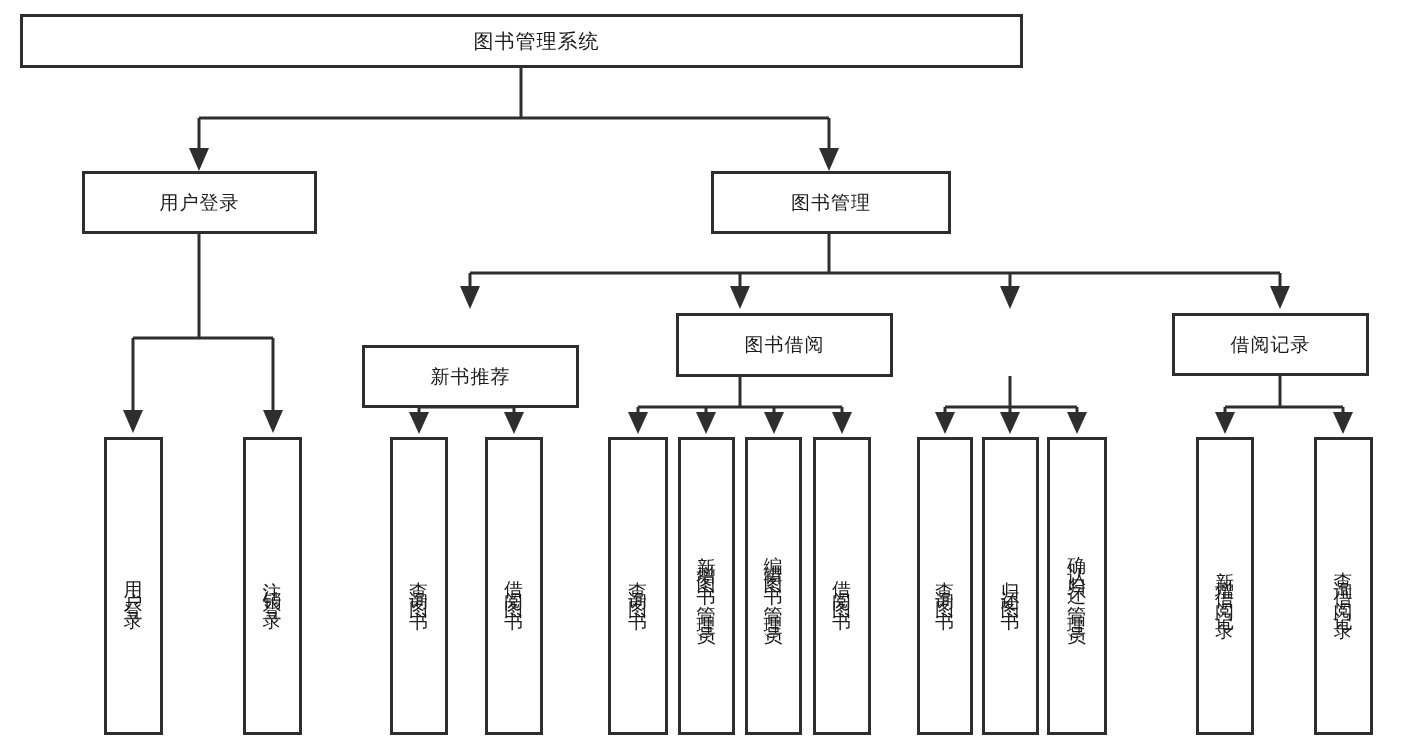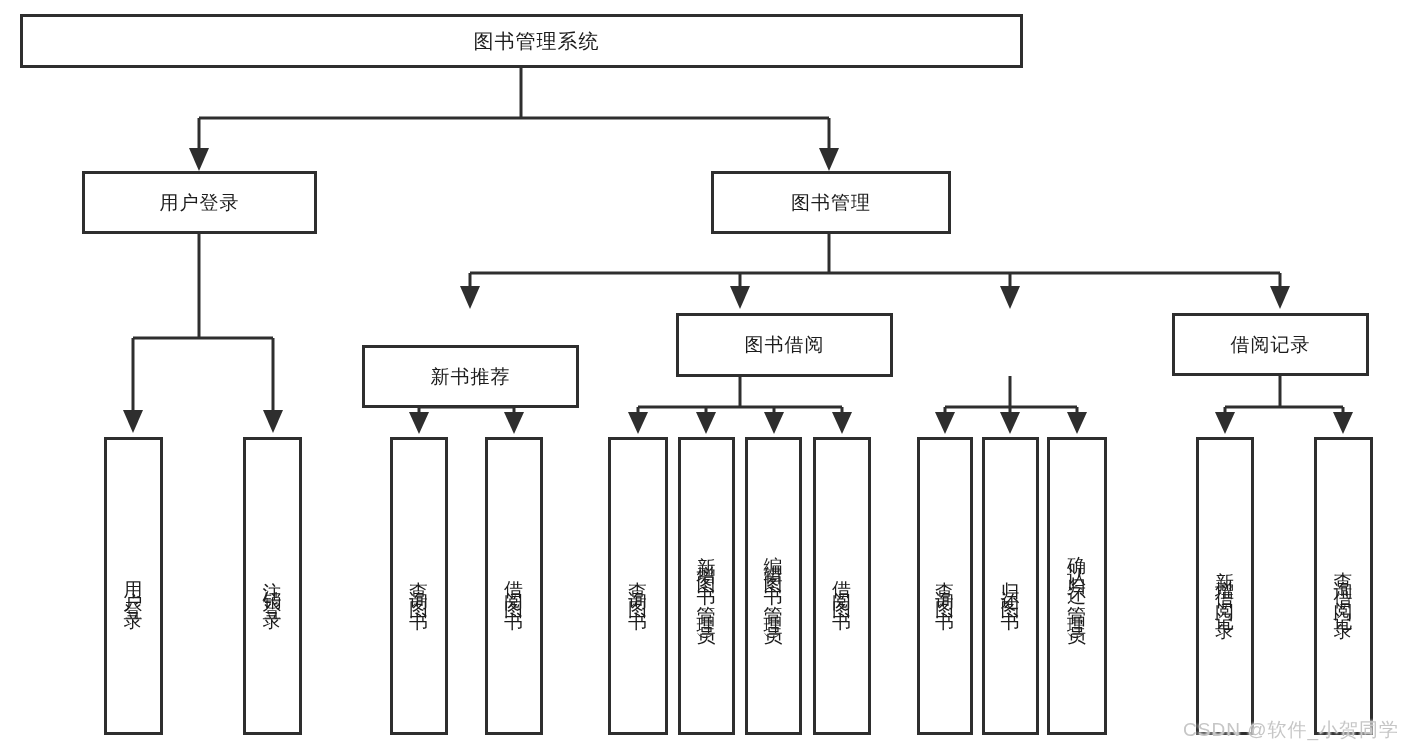--- a/index.html
+++ b/index.html
@@ -189,15 +189,14 @@
     <span>确认归还（管理员）</span>
   </div>
 
   <div class="leaf" style="left:1196px; width:58px;">
     <span>新增借阅记录</span>
   </div>
   <div class="leaf" style="left:1314px; width:59px;">
     <span>查询借阅记录</span>
   </div>
 
-  <div class="watermark">CSDN @软件_小贺同学</div>
 
 </div>
 
 </body></html>

